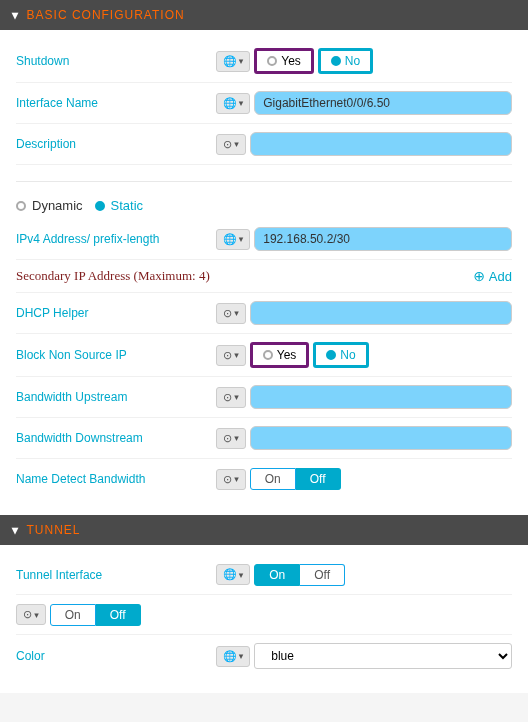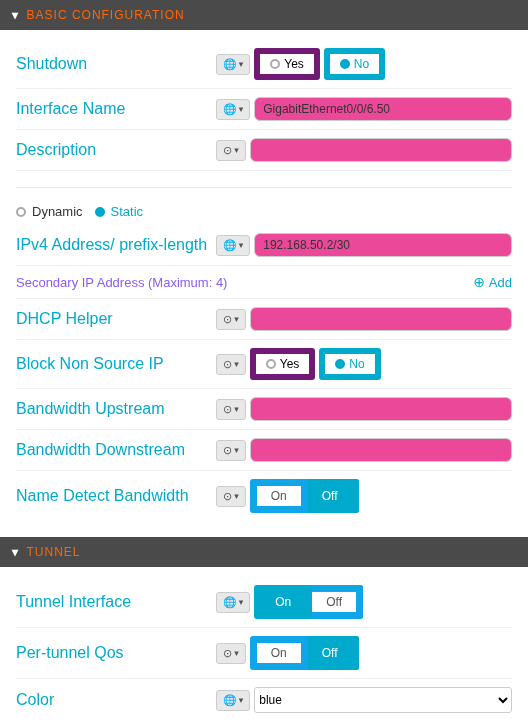--- a/index.html
+++ b/index.html
@@ -39,21 +39,21 @@
       border-bottom: 1px solid #f0f0f0;
       min-height: 40px;
     }
     .form-row:last-child {
       border-bottom: none;
     }
 
     .field-label {
       width: 200px;
       color: #00aacc;
-      font-size: 16px;
+      font-size: 12px;
       flex-shrink: 0;
     }
 
     .field-control {
       display: flex;
       align-items: center;
       gap: 4px;
       flex: 1;
     }
 
@@ -71,38 +71,38 @@
       white-space: nowrap;
     }
     .icon-btn .arrow { font-size: 9px; }
 
     .text-input {
       border: 1px solid #ccc;
       border-radius: 6px;
       padding: 4px 8px;
       font-size: 12px;
       color: #333;
-      background: #ec4899;
+      background: #7dd3fc;
       flex: 1;
       min-width: 120px;
       outline: none;
     }
 
     .radio-group {
       display: flex;
       align-items: center;
       gap: 4px;
     }
 
     .radio-option {
       display: flex;
       align-items: center;
       gap: 4px;
       padding: 3px 10px;
-      border: 6px solid #701a75;
+      border: 3px solid #701a75;
       border-radius: 3px;
       cursor: pointer;
       font-size: 12px;
       background: #fff;
     }
     .radio-option.active-blue {
       border-color: #00aacc;
       color: #00aacc;
     }
     .radio-option.active-blue .radio-dot {
@@ -158,43 +158,44 @@
     }
 
     .secondary-row {
       display: flex;
       align-items: center;
       justify-content: space-between;
       padding: 8px 0;
       border-bottom: 1px solid #f0f0f0;
     }
     .secondary-label {
-      color: #8b5cf6;
+      color: #7f1d1d;
       font-size: 13px;
+      font-family: Liberation Serif, serif;
     }
 
     .select-input {
       border: 1px solid #ccc;
       border-radius: 3px;
-      padding: 4px 0;
+      padding: 4px 12px;
       font-size: 12px;
       background: #fff;
       flex: 1;
       min-width: 120px;
       outline: none;
     }
 
     
     .toggle-group {
       display: flex;
       align-items: center;
     }
     .toggle-btn {
       padding: 3px 14px;
-      border: 7px solid #0ea5e9;
+      border: 1px solid #0ea5e9;
       font-size: 12px;
       cursor: pointer;
       background: #fff;
       color: #555;
     }
     .toggle-btn:first-child {
       border-radius: 3px 0 0 3px;
     }
     .toggle-btn:last-child {
       border-radius: 0 3px 3px 0;
@@ -375,21 +376,20 @@
         <span class="arrow">▾</span>
       </button>
       <div class="toggle-group">
         <button class="toggle-btn active">On</button>
         <button class="toggle-btn">Off</button>
       </div>
     </div>
   </div>
 
   <div class="form-row">
-    <div class="field-label">Per-tunnel Qos</div>
     <div class="field-control">
       <button class="icon-btn">
         <span>⊙</span>
         <span class="arrow">▾</span>
       </button>
       <div class="toggle-group">
         <button class="toggle-btn">On</button>
         <button class="toggle-btn active">Off</button>
       </div>
     </div>

